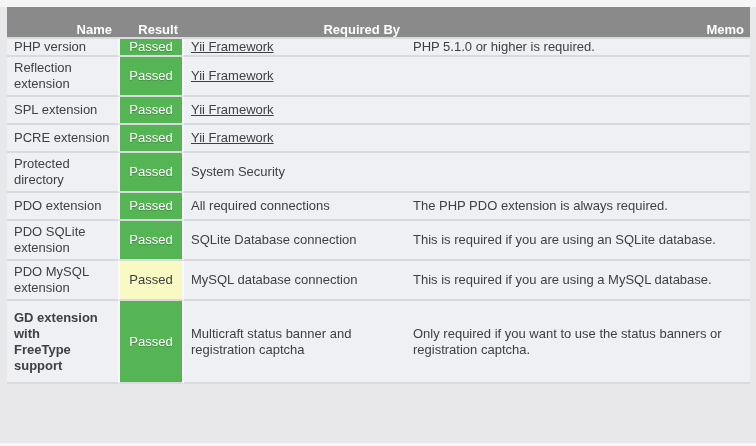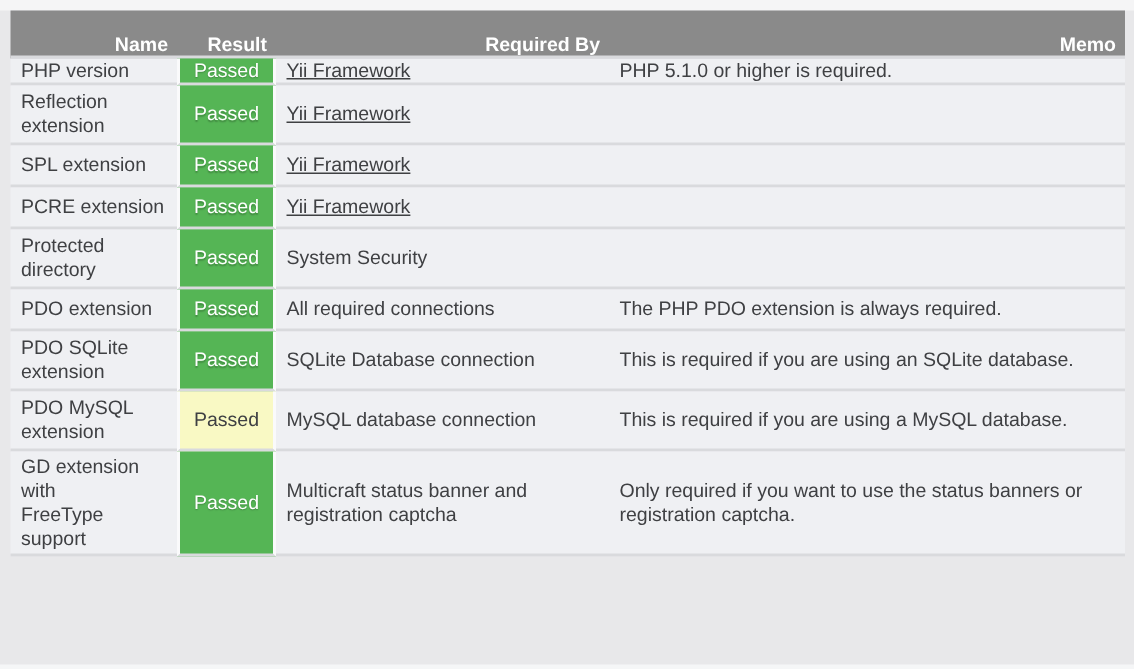--- a/index.html
+++ b/index.html
@@ -124,21 +124,21 @@
           <td class="memo">This is required if you are using an SQLite database.</td>
         </tr>
         <tr>
           <td class="name" style="height: 40px;">PDO MySQL
 extension</td>
           <td class="result warning">Passed</td>
           <td class="reqby">MySQL database connection</td>
           <td class="memo">This is required if you are using a MySQL database.</td>
         </tr>
         <tr>
-          <td class="name" style="height: 70px;">GD extension
+          <td class="name" style="height: 83px; font-weight: bold;">GD extension
 with
 FreeType
 support</td>
           <td class="result passed">Passed</td>
           <td class="reqby">Multicraft status banner and registration captcha</td>
           <td class="memo">Only required if you want to use the status banners or registration captcha.</td>
         </tr>
       </tbody>
   </table>
 

